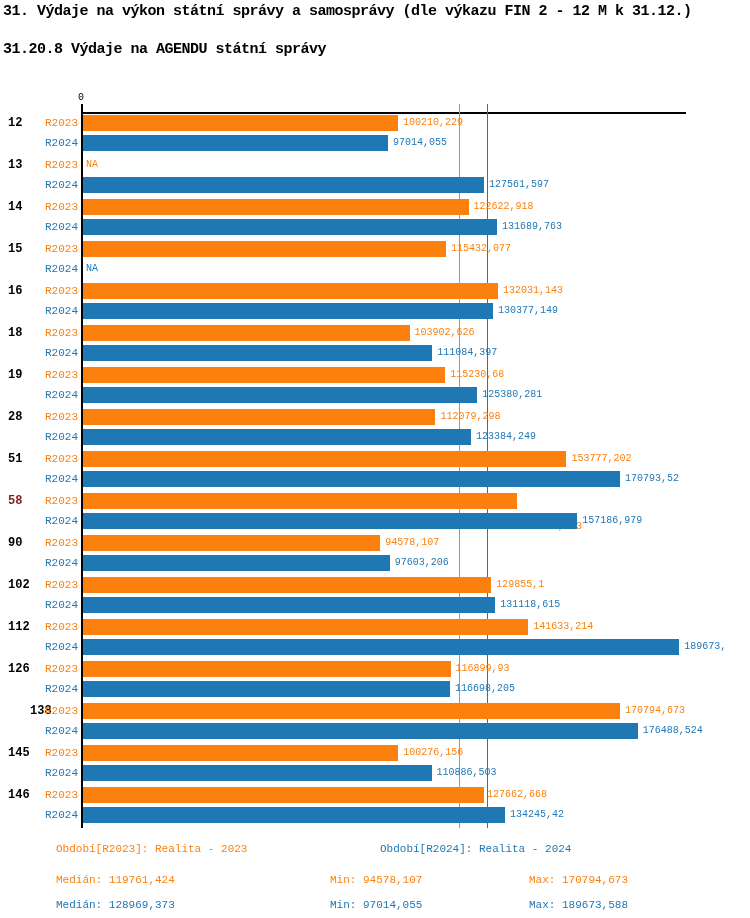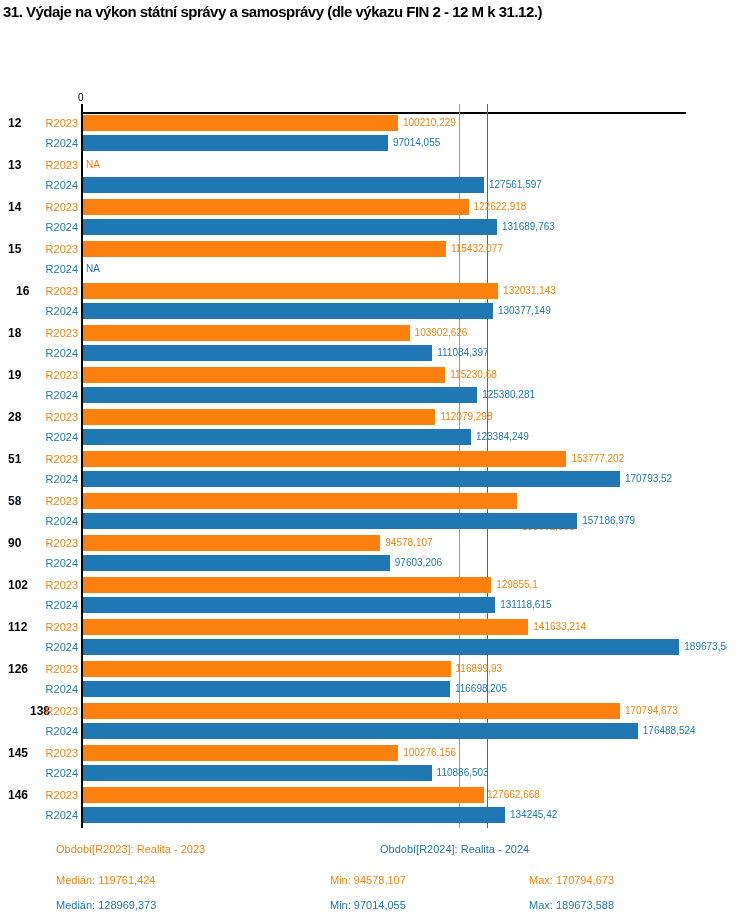--- a/index.html
+++ b/index.html
@@ -1,39 +1,40 @@
 <!DOCTYPE html>
 <html><head>
 <meta charset="utf-8">
 <style>
   html,body{margin:0;padding:0;background:#ffffff;}
   #page{position:relative;width:727px;height:918px;background:#ffffff;overflow:hidden;
-        font-family:Liberation Sans, sans-serif;color:#000;}
+        font-family:Liberation Mono, monospace;color:#000;}
   .abs{position:absolute;white-space:nowrap;}
   .title{left:3px;top:3px;font-size:15px;font-weight:bold;letter-spacing:-0.5px;}
   .subtitle{left:3px;top:41px;font-size:15px;font-weight:bold;letter-spacing:-0.5px;}
   .meta{left:3px;top:66px;font-size:10px;}
   .zero-label{top:92px;font-size:10px;}
   .axis-v{top:104px;width:2px;height:724px;background:#000;}
   .axis-h{left:82px;top:112px;width:604px;height:2px;background:#000;}
   .median-line{top:104px;width:1px;height:724px;}
   .cat{font-size:12px;font-weight:bold;line-height:12px;}
-  .cat.hl{color:#0f172a;}
+  .cat.hl{color:#7f1d1d;}
   .serlab{font-size:11px;line-height:12px;width:78px;left:0;text-align:right;}
   .bar{height:16px;}
   .vlab{font-size:10px;line-height:12px;}
   .c23{color:#fb800d;}
   .c24{color:#1f77b4;}
   .footer-line{font-size:11px;line-height:12px;}
 </style>
 </head>
 <body>
 
 <div id="page">
   <div class="abs title">31. Výdaje na výkon státní správy a samosprávy (dle výkazu FIN 2 - 12 M k 31.12.)</div>
+  <div class="abs subtitle">31.20.8 Výdaje na AGENDU státní správy</div>
 
   <div id="chart">
       <div class="abs zero-label" style="left: 78px;">0</div>
       <div class="abs axis-v" style="left: 81px;"></div>
       <div class="abs axis-h"></div>
       <div class="abs median-line" style="left: 459px; background: rgb(251, 128, 13);"></div>
       <div class="abs median-line" style="left: 487px; background: rgb(31, 119, 180);"></div>
       <div class="abs cat" style="left: 8px; top: 117px;">12</div>
       <div class="abs serlab c23" style="top: 117px;">R2023</div>
       <div class="abs serlab c24" style="top: 137px;">R2024</div>
@@ -53,21 +54,21 @@
       <div class="abs bar" style="left: 83px; top: 199px; width: 385.5px; height: 16px; background: rgb(251, 128, 13);"></div>
       <div class="abs vlab c23" style="left: 473.5px; top: 201px;">122622,918</div>
       <div class="abs bar" style="left: 83px; top: 219px; width: 414px; height: 16px; background: rgb(31, 119, 180);"></div>
       <div class="abs vlab c24" style="left: 502px; top: 221px;">131689,763</div>
       <div class="abs cat" style="left: 8px; top: 243px;">15</div>
       <div class="abs serlab c23" style="top: 243px;">R2023</div>
       <div class="abs serlab c24" style="top: 263px;">R2024</div>
       <div class="abs bar" style="left: 83px; top: 241px; width: 362.9px; height: 16px; background: rgb(251, 128, 13);"></div>
       <div class="abs vlab c23" style="left: 450.9px; top: 243px;">115432,077</div>
       <div class="abs vlab c24" style="left: 86px; top: 263px;">NA</div>
-      <div class="abs cat" style="left: 16px; top: 285px; text-align: center;">16</div>
+      <div class="abs cat" style="left: 8px; top: 285px; text-align: center;">16</div>
       <div class="abs serlab c23" style="top: 285px;">R2023</div>
       <div class="abs serlab c24" style="top: 305px;">R2024</div>
       <div class="abs bar" style="left: 83px; top: 283px; width: 415.1px; height: 16px; background: rgb(251, 128, 13);"></div>
       <div class="abs vlab c23" style="left: 503.1px; top: 285px;">132031,143</div>
       <div class="abs bar" style="left: 83px; top: 303px; width: 409.9px; height: 16px; background: rgb(31, 119, 180);"></div>
       <div class="abs vlab c24" style="left: 497.9px; top: 305px;">130377,149</div>
       <div class="abs cat" style="left: 8px; top: 327px;">18</div>
       <div class="abs serlab c23" style="top: 327px;">R2023</div>
       <div class="abs serlab c24" style="top: 347px;">R2024</div>
       <div class="abs bar" style="left: 83px; top: 325px; width: 326.6px; height: 16px; background: rgb(251, 128, 13);"></div>

